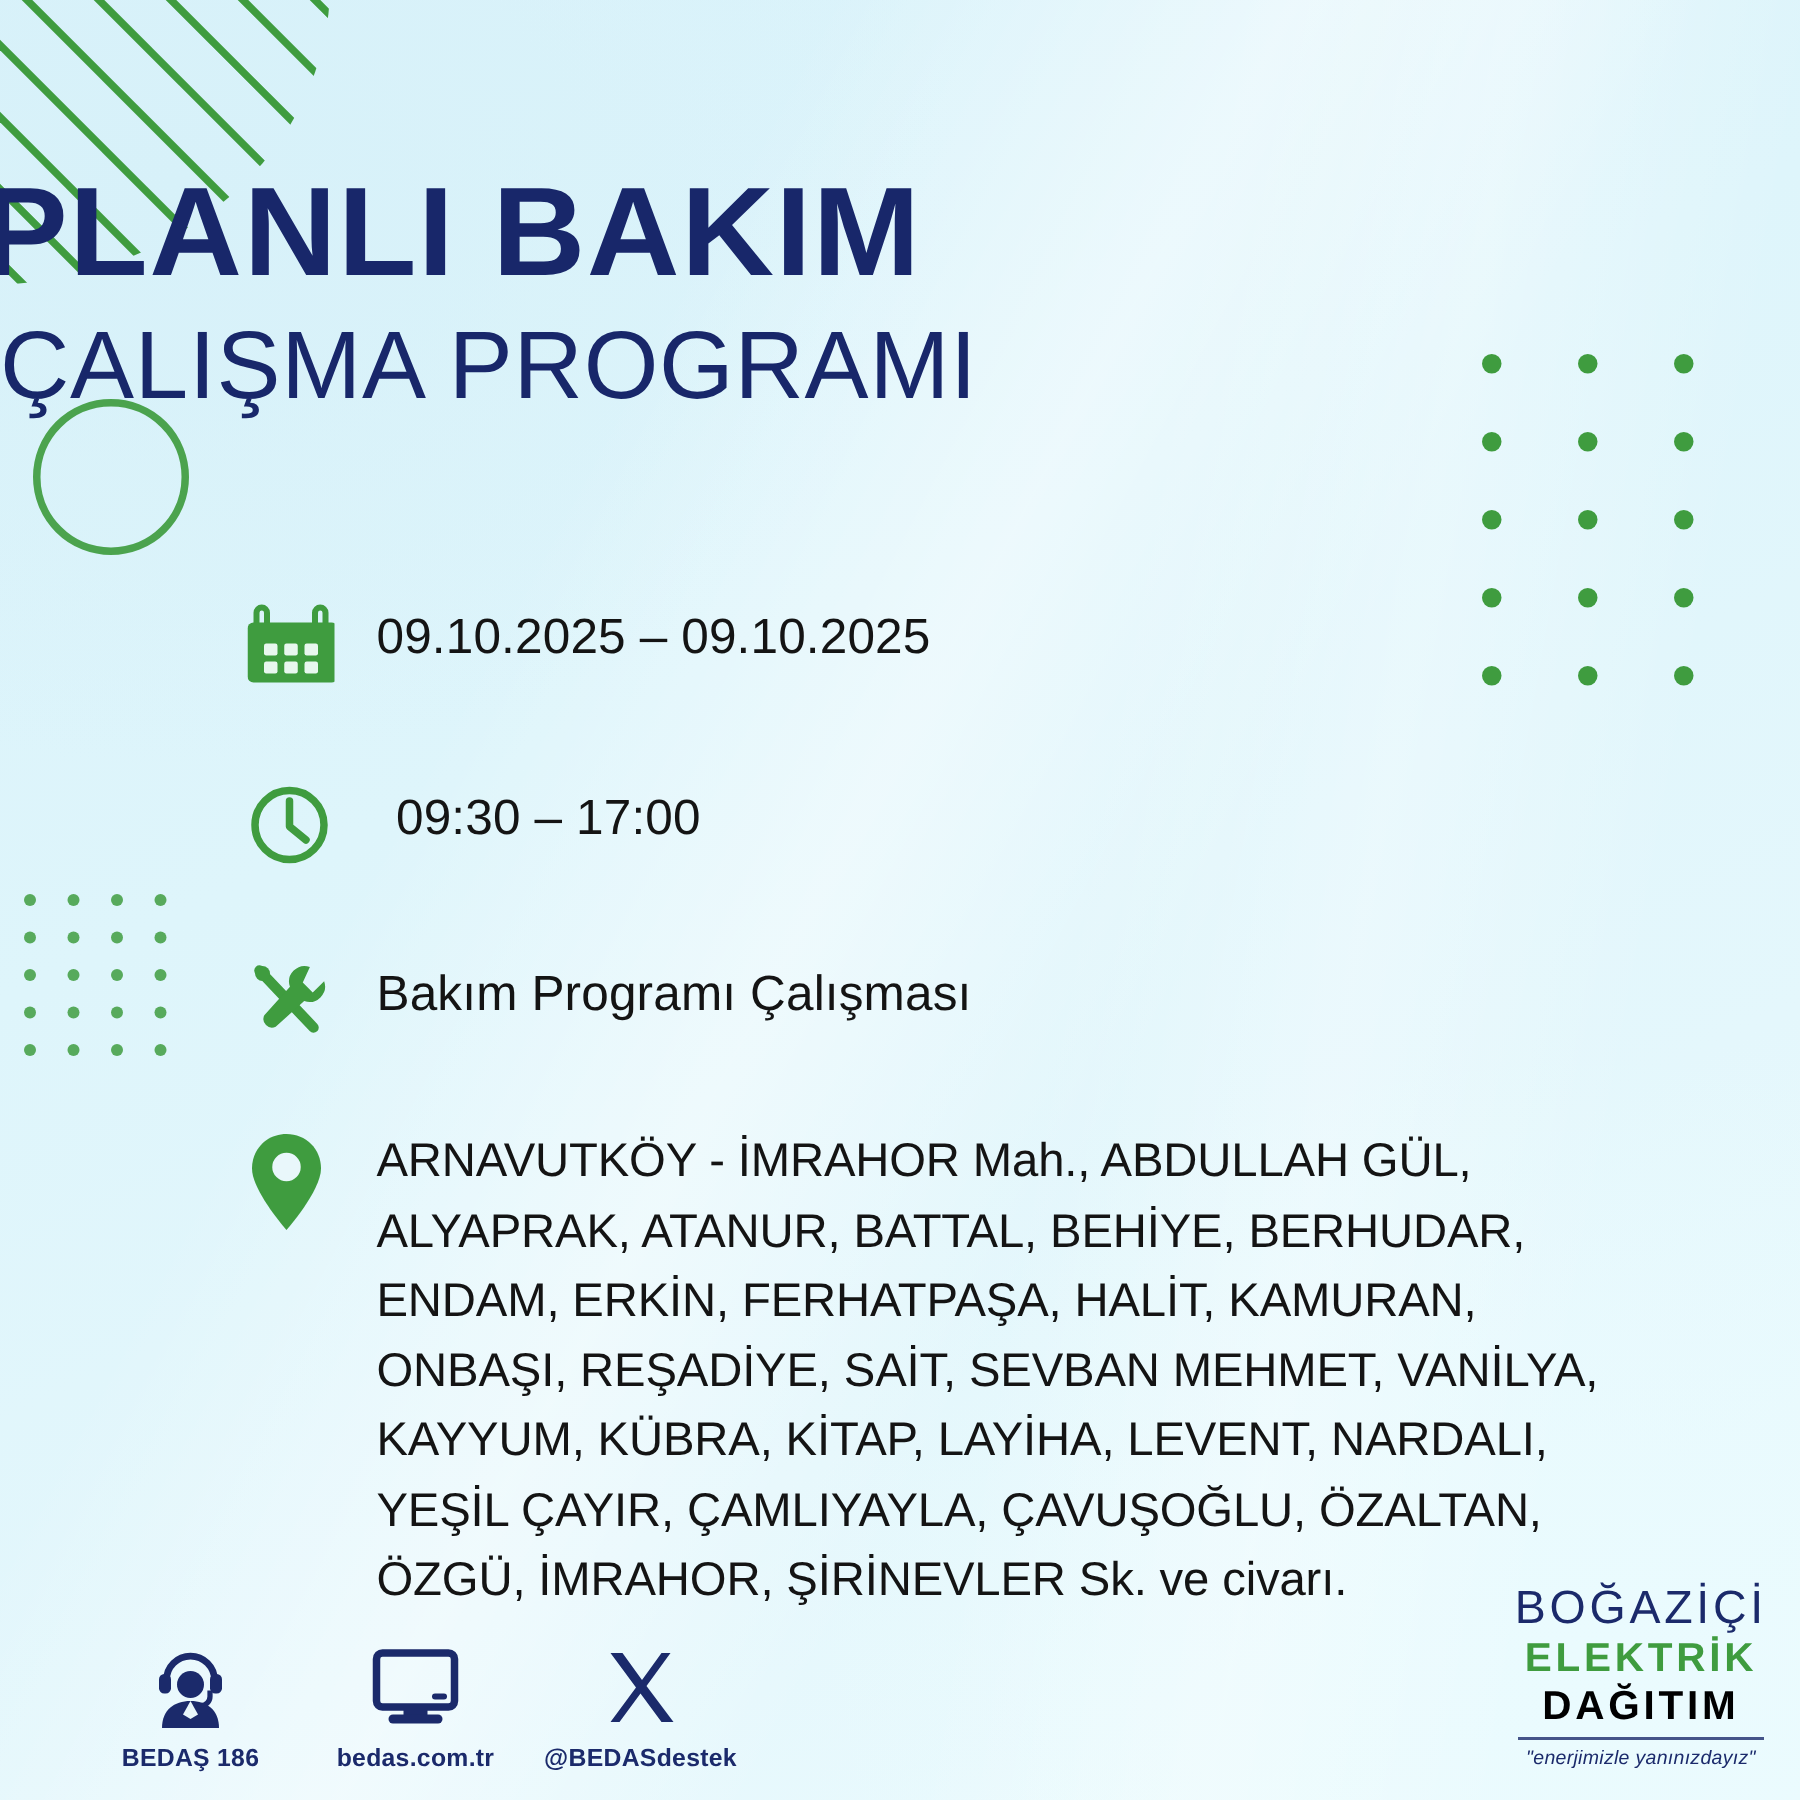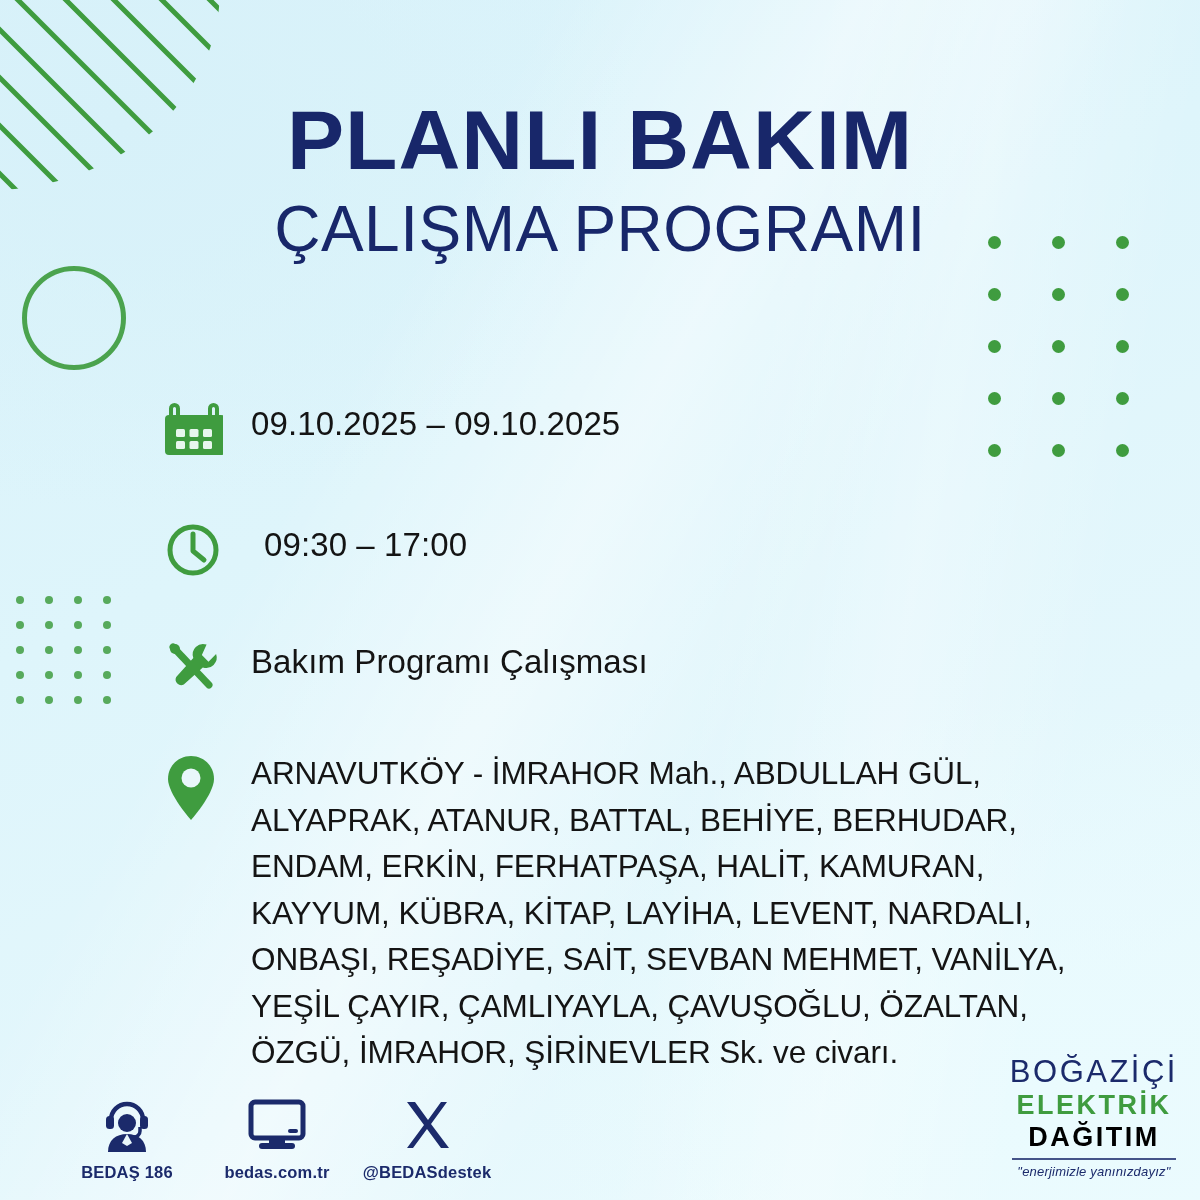--- a/index.html
+++ b/index.html
@@ -49,22 +49,22 @@
   .dot-grid span{ border-radius:50%; background:#3f9c3f; display:block; }
 
   .dots-right{ right:20px; top:236px; grid-template-columns:repeat(3,64px); grid-template-rows:repeat(5,52px); }
   .dots-right span{ width:13px; height:13px; }
 
   .dots-left{ left:16px; top:596px; grid-template-columns:repeat(4,29px); grid-template-rows:repeat(5,25px); }
   .dots-left span{ width:8px; height:8px; opacity:.85; }
 
   
   .title-wrap{
-    position:absolute; left:0; right:0; top:98px;
-    text-align:center;
+    position:absolute; left:0; right:0; top:112px;
+    text-align:left;
   }
   .title-main{
     font-size:84px; font-weight:bold; letter-spacing:1px;
     color:#18276a; line-height:1.0;
     font-stretch:condensed;
     transform:scaleX(1.02);
   }
   .title-sub{
     font-size:64px; font-weight:normal; letter-spacing:.5px;
     color:#18276a; line-height:1.05; margin-top:14px;
@@ -237,22 +237,22 @@
     <div class="icon">
       <svg width="52" height="70" viewBox="0 0 52 70" style="margin-top:2px">
         <path d="M26 2 C13 2 3 12 3 25 C3 40 26 66 26 66 C26 66 49 40 49 25 C49 12 39 2 26 2 Z" fill="#3f9c3f"></path>
         <circle cx="26" cy="24" r="9.5" fill="#e9f7fb"></circle>
       </svg>
     </div>
     <div class="addr">
       <div>ARNAVUTKÖY - İMRAHOR Mah., ABDULLAH GÜL,</div>
       <div>ALYAPRAK, ATANUR, BATTAL, BEHİYE, BERHUDAR,</div>
       <div>ENDAM, ERKİN, FERHATPAŞA, HALİT, KAMURAN,</div>
+      <div>ONBAŞI, REŞADİYE, SAİT, SEVBAN MEHMET, VANİLYA,</div>
       <div>KAYYUM, KÜBRA, KİTAP, LAYİHA, LEVENT, NARDALI,</div>
-      <div>ONBAŞI, REŞADİYE, SAİT, SEVBAN MEHMET, VANİLYA,</div>
       <div>YEŞİL ÇAYIR, ÇAMLIYAYLA, ÇAVUŞOĞLU, ÖZALTAN,</div>
       <div>ÖZGÜ, İMRAHOR, ŞİRİNEVLER Sk. ve civarı.</div>
     </div>
   </div>
 </div>
 
 <div class="footer">
 
   <div class="fitem">
     <div class="ficon">

